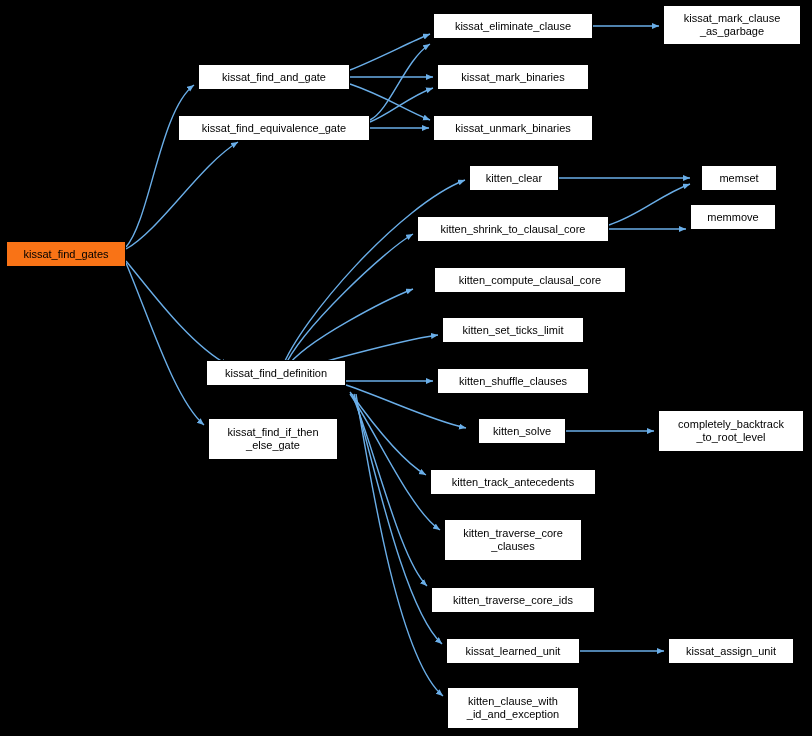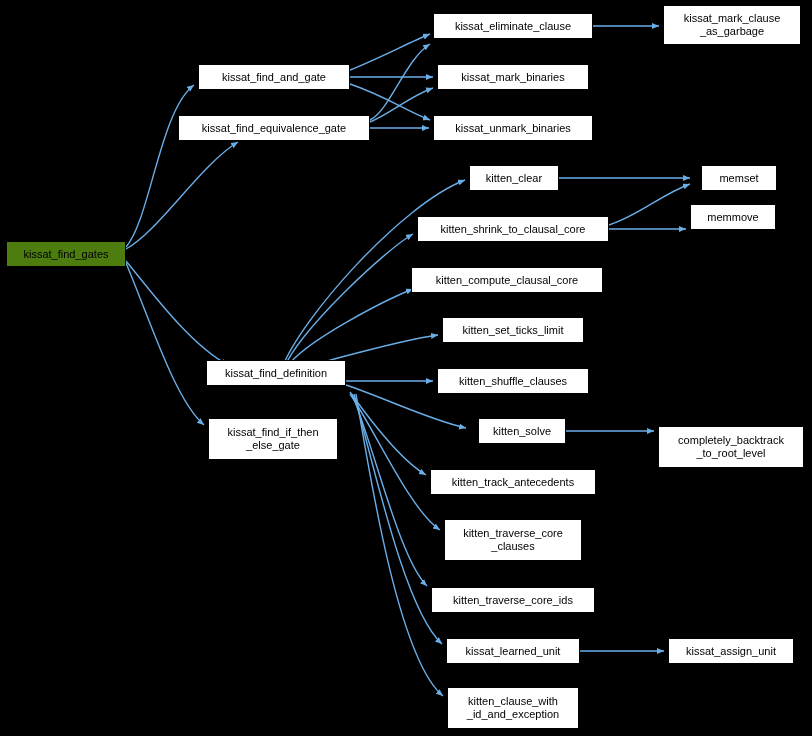--- a/index.html
+++ b/index.html
@@ -32,21 +32,21 @@
     font-size: 11px;
     line-height: 13px;
     display: flex;
     align-items: center;
     justify-content: center;
     text-align: center;
     white-space: pre-line;
     overflow: hidden;
   }
   .node.current {
-    background: #4d7c0f;
+    background: #f97316;
   }
 </style>
 </head>
 <body>
 
 <div id="canvas">
   <svg class="edges" viewBox="0 0 812 736">
     <defs>
       <marker id="arrow" markerWidth="8" markerHeight="8" refX="7" refY="3" orient="auto" markerUnits="userSpaceOnUse">
         <path d="M0,0 L7,3 L0,6 z" fill="#6aaee8"></path>
@@ -88,26 +88,26 @@
       <div class="node" style="left: 178px; top: 115px; width: 192px; height: 26px;">kissat_find_equivalence_gate</div>
       <div class="node" style="left: 433px; top: 13px; width: 160px; height: 26px;">kissat_eliminate_clause</div>
       <div class="node" style="left: 663px; top: 5px; width: 138px; height: 40px;">kissat_mark_clause
 _as_garbage</div>
       <div class="node" style="left: 437px; top: 64px; width: 152px; height: 26px;">kissat_mark_binaries</div>
       <div class="node" style="left: 433px; top: 115px; width: 160px; height: 26px;">kissat_unmark_binaries</div>
       <div class="node" style="left: 469px; top: 165px; width: 90px; height: 26px; text-align: right;">kitten_clear</div>
       <div class="node" style="left: 701px; top: 165px; width: 76px; height: 26px;">memset</div>
       <div class="node" style="left: 417px; top: 216px; width: 192px; height: 26px;">kitten_shrink_to_clausal_core</div>
       <div class="node" style="left: 690px; top: 204px; width: 86px; height: 26px;">memmove</div>
-      <div class="node" style="left: 411px; top: 267px; width: 192px; height: 26px;">kitten_compute_clausal_core</div>
+      <div class="node" style="left: 434px; top: 267px; width: 192px; height: 26px;">kitten_compute_clausal_core</div>
       <div class="node" style="left: 442px; top: 317px; width: 142px; height: 26px;">kitten_set_ticks_limit</div>
       <div class="node" style="left: 206px; top: 360px; width: 140px; height: 26px;">kissat_find_definition</div>
       <div class="node" style="left: 437px; top: 368px; width: 152px; height: 26px;">kitten_shuffle_clauses</div>
       <div class="node" style="left: 478px; top: 418px; width: 88px; height: 26px;">kitten_solve</div>
-      <div class="node" style="left: 658px; top: 410px; width: 146px; height: 42px; margin-top: 16px;">completely_backtrack
+      <div class="node" style="left: 658px; top: 410px; width: 146px; height: 42px;">completely_backtrack
 _to_root_level</div>
       <div class="node" style="left: 208px; top: 418px; width: 130px; height: 42px;">kissat_find_if_then
 _else_gate</div>
       <div class="node" style="left: 430px; top: 469px; width: 166px; height: 26px;">kitten_track_antecedents</div>
       <div class="node" style="left: 444px; top: 519px; width: 138px; height: 42px;">kitten_traverse_core
 _clauses</div>
       <div class="node" style="left: 431px; top: 587px; width: 164px; height: 26px;">kitten_traverse_core_ids</div>
       <div class="node" style="left: 446px; top: 638px; width: 134px; height: 26px;">kissat_learned_unit</div>
       <div class="node" style="left: 668px; top: 638px; width: 126px; height: 26px;">kissat_assign_unit</div>
       <div class="node" style="left: 447px; top: 687px; width: 132px; height: 42px;">kitten_clause_with

